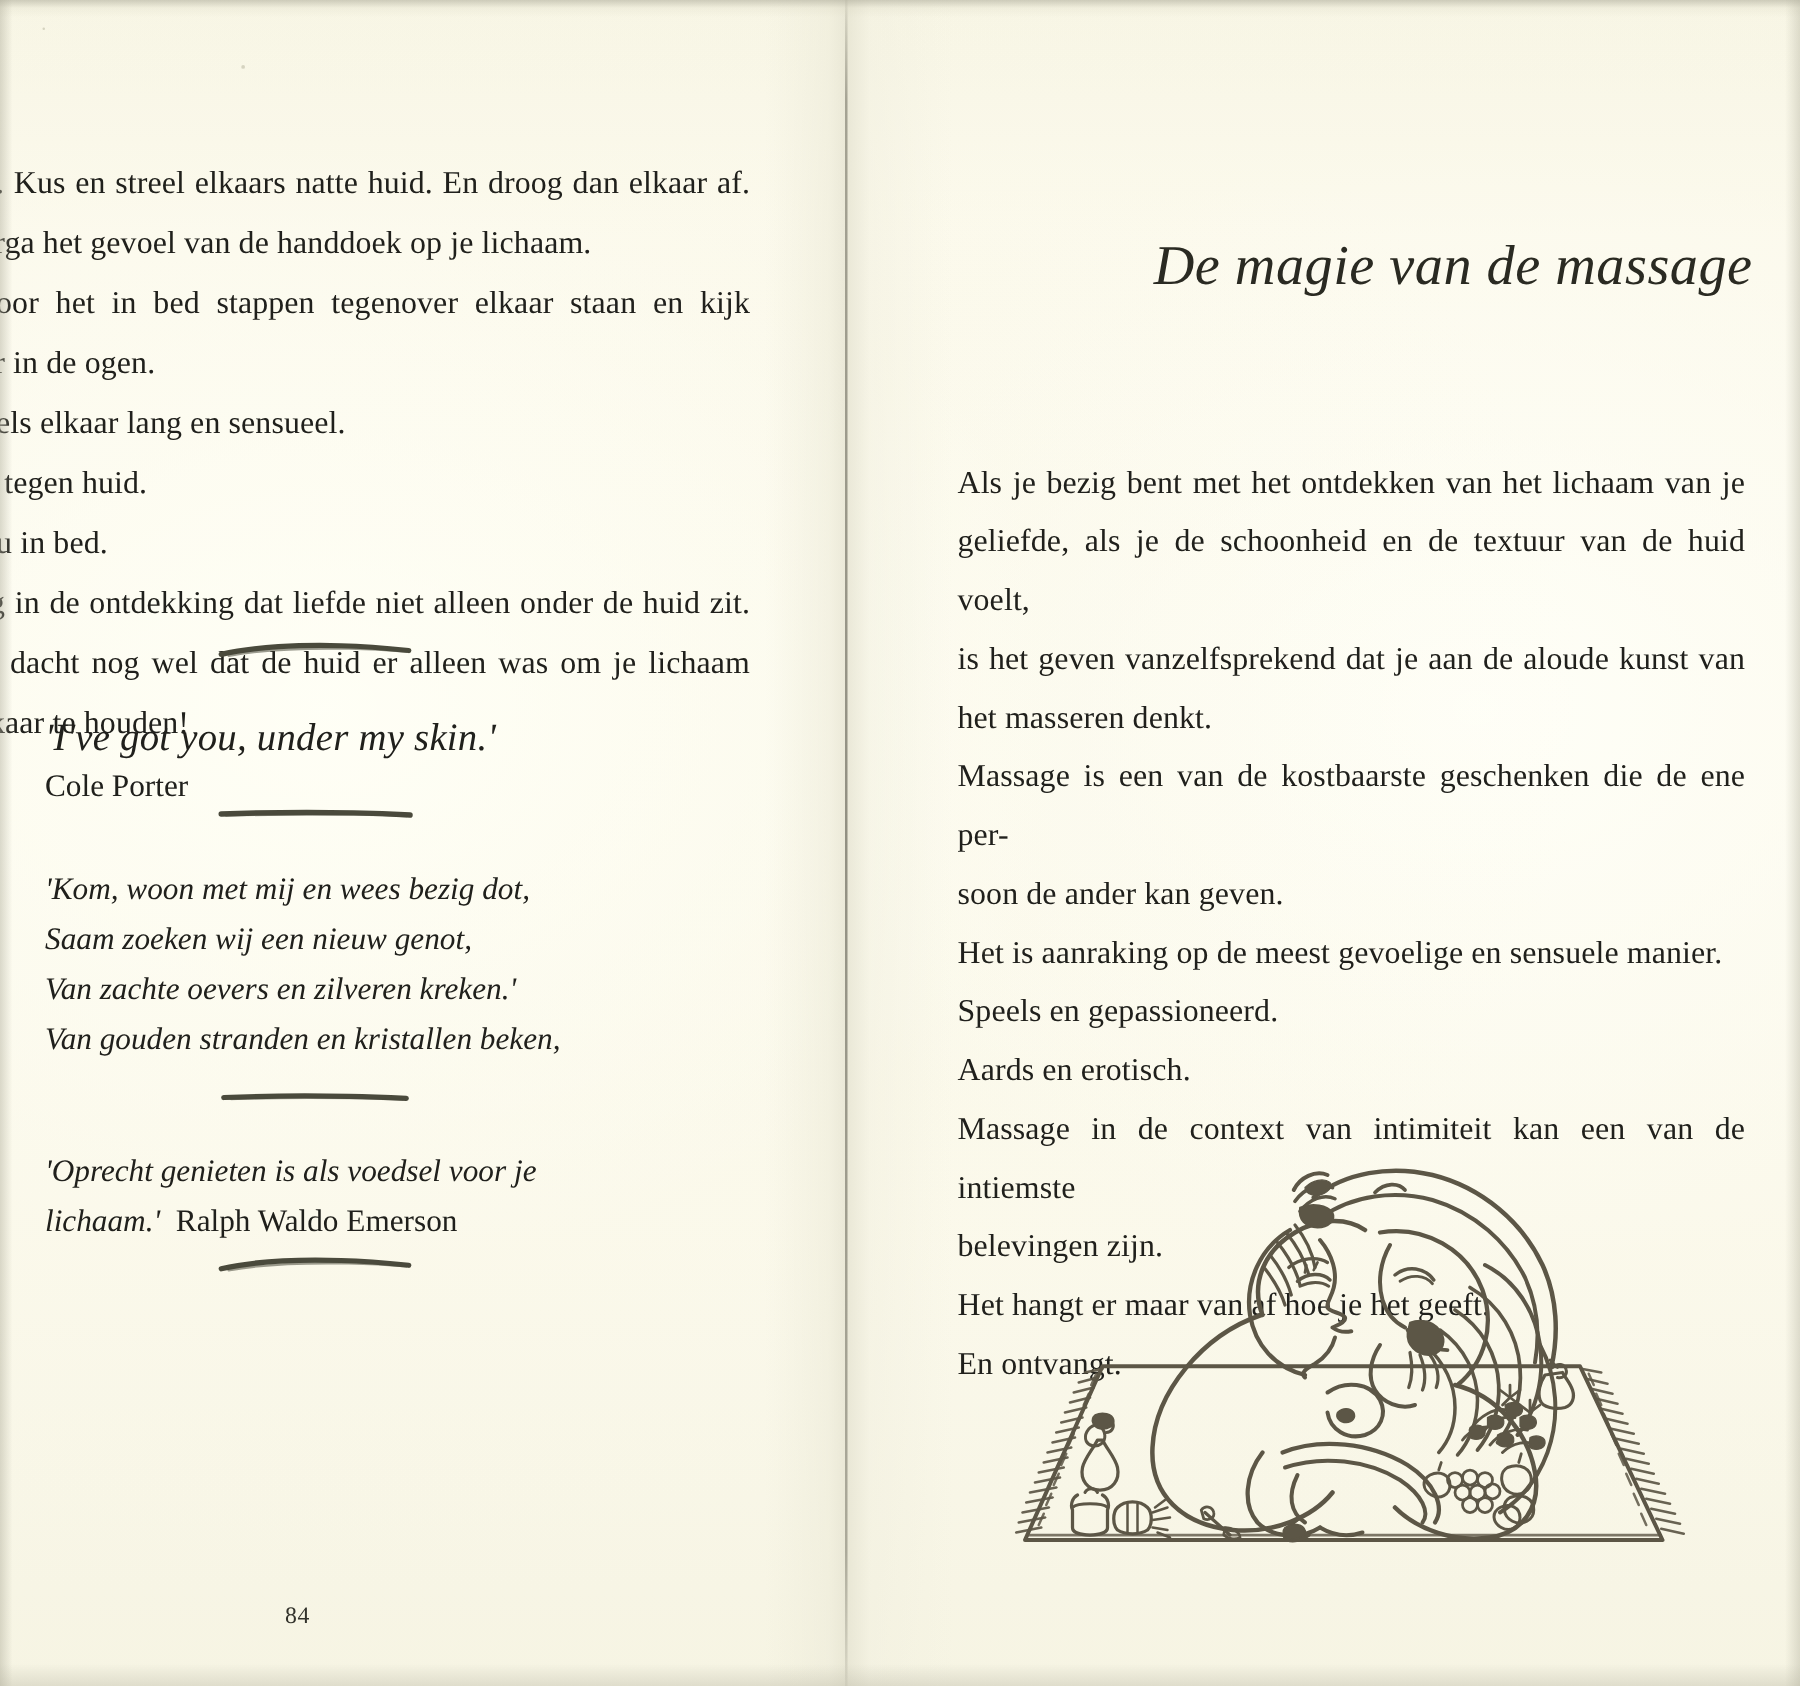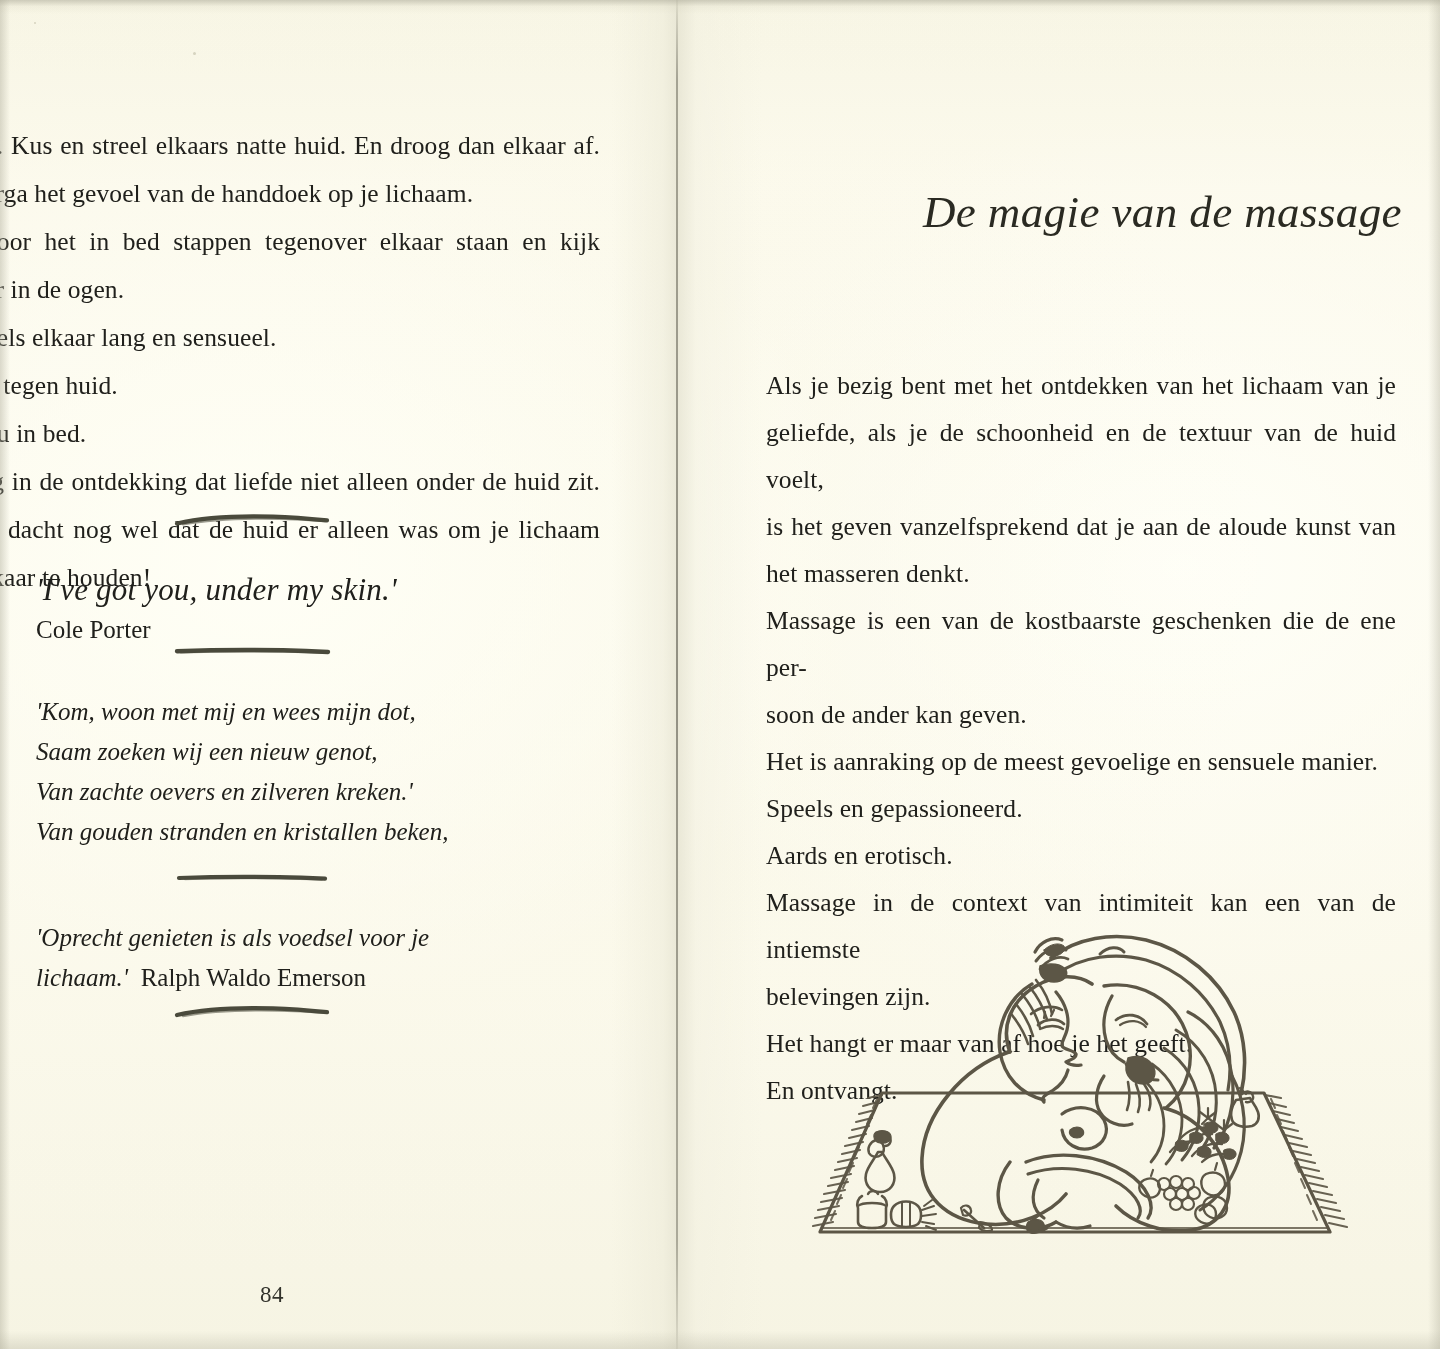--- a/index.html
+++ b/index.html
@@ -202,24 +202,23 @@
     left: 104px;
     top: 862px;
     width: 566px;
     height: 400px;
   }
   .illustration svg { display: block; width: 100%; height: 100%; }
 
   
   .folio {
     position: absolute;
-    font-size: 23px;
+    font-size: 19px;
     color: #33332c;
     letter-spacing: 0.5px;
-    margin-left: 32px;
   }
   .folio-left  { left: 228px; top: 1282px; }
 
   
   .speck {
     position: absolute;
     border-radius: 50%;
     background: rgba(150,145,120,0.35);
     pointer-events: none;
   }
@@ -275,21 +274,21 @@
     </div>
 
     <div class="quotes">
 
       <div class="quote-block qb-1">
         <div class="quote-text">'I've got you, under my skin.'</div>
         <div class="quote-attr">Cole Porter</div>
       </div>
 
       <div class="quote-block qb-2">
-        <div class="quote-line">'Kom, woon met mij en wees mijn dot,</div>
+        <div class="quote-line">'Kom, woon met mij en wees bezig dot,</div>
         <div class="quote-line">Saam zoeken wij een nieuw genot,</div>
         <div class="quote-line">Van zachte oevers en zilveren kreken.'</div>
         <div class="quote-line">Van gouden stranden en kristallen beken,</div>
       </div>
 
       <div class="quote-block qb-3">
         <div class="quote-line">'Oprecht genieten is als voedsel voor je</div>
         <div class="quote-line"><span>lichaam.'</span><span class="quote-inline-attr">&nbsp; </span><span class="quote-inline-attr">Ralph Waldo Emerson</span></div>
       </div>
 

